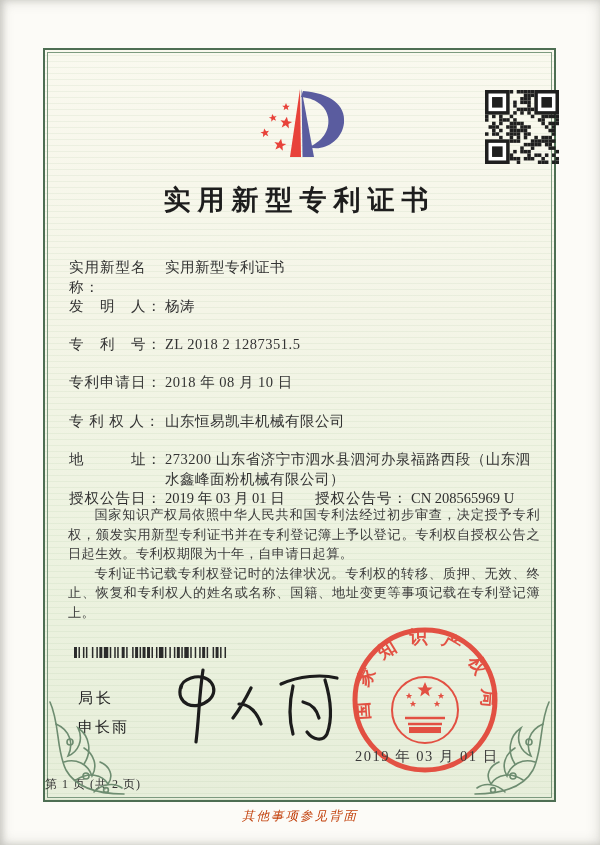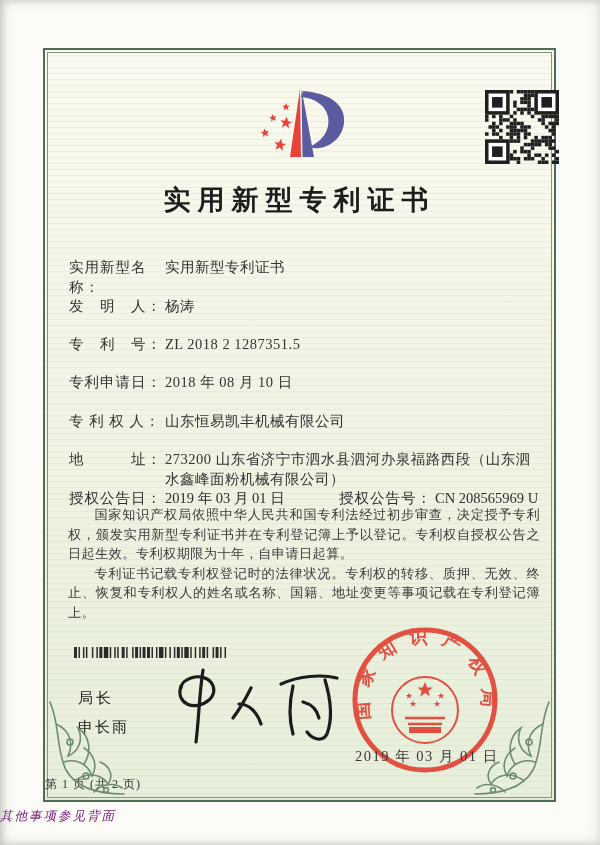--- a/index.html
+++ b/index.html
@@ -33,40 +33,40 @@
   .title{
     left:0;right:0;top:132px;text-align:center;
     font-size:27px;font-weight:600;letter-spacing:7px;color:#1d1d1d;
   }
   
   .frow{position:absolute;left:24px;width:468px;display:flex;font-size:14.5px;line-height:20px;color:#333;}
   .flabel{flex:0 0 96px;letter-spacing:1px;}
   .fvalue{flex:1;letter-spacing:.5px;}
   .r1{top:207px}.r2{top:246px}.r3{top:284px}.r4{top:322px}.r5{top:361px}.r6{top:399px}
   .r7{top:438px}
-  .grant{position:absolute;left:24px;top:438px;width:470px;display:flex;font-size:14.5px;line-height:20px;gap:24px;}
+  .grant{position:absolute;left:24px;top:438px;width:470px;display:flex;font-size:14.5px;line-height:20px;}
   .grant .gd{flex:0 0 246px;display:flex}
   .grant .gn{flex:1;display:flex}
   .paras{position:absolute;left:23px;top:455px;width:472px;font-size:13.2px;line-height:19.5px;color:#3c3c3c;text-align:justify;}
   .paras p{margin:0;text-indent:2em;letter-spacing:.4px;}
   
   .barcode{position:absolute;left:29px;top:597px;width:155px;height:11px;}
   
   .signer-title{left:33px;top:639px;font-size:15px;letter-spacing:3px;color:#222;
     font-family:"Liberation Sans","DejaVu Sans",sans-serif;}
   .signer-name{left:33px;top:668px;font-size:15px;letter-spacing:2px;color:#222;
     font-family:"Liberation Sans","DejaVu Sans",sans-serif;}
   .signature{position:absolute;left:120px;top:608px;}
   
   .seal{position:absolute;left:304px;top:574px;}
   .seal-date{left:310px;top:697px;font-size:14.5px;letter-spacing:1.5px;color:#3a3a3a;z-index:5;}
   .page-info{left:0;right:0;top:726px;text-align:left;font-size:12px;letter-spacing:1px;color:#333;}
   .footer-note{
-    position:absolute;left:0;right:0;top:808px;text-align:left;
-    font-size:12.5px;letter-spacing:2px;color:#701a75;font-style:italic;
+    position:absolute;left:0;right:0;top:808px;text-align:center;
+    font-size:12.5px;letter-spacing:2px;color:#c2410c;font-style:italic;
   }
   .logo{position:absolute;left:207px;top:17px;}
   .qr{position:absolute;left:440px;top:40px;}
   .ornament{position:absolute;pointer-events:none;}
   .orn-bl{left:1px;bottom:1px;}
   .orn-br{right:1px;bottom:1px;transform:scaleX(-1);}
   .logo-red{fill:var(--logo-red,#e8423a);}
   .logo-blue{fill:var(--logo-blue,#5a5c9f);}
   .seal-red-s{stroke:var(--seal-red,#e23b2e);fill:none;}
   .seal-red-f{fill:var(--seal-red,#e23b2e);}

